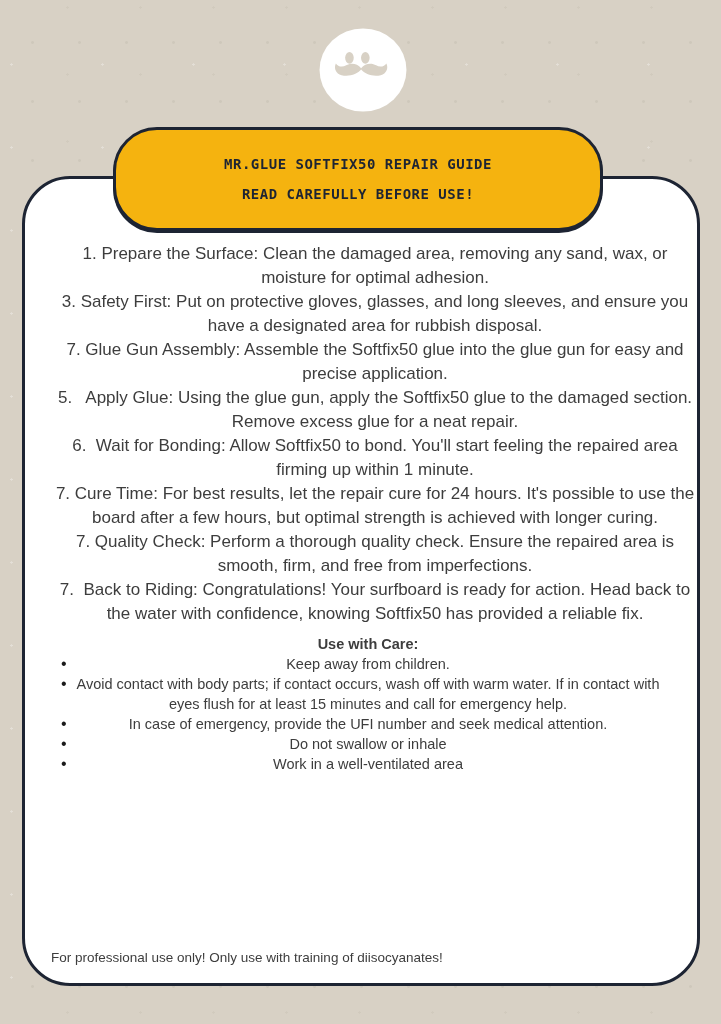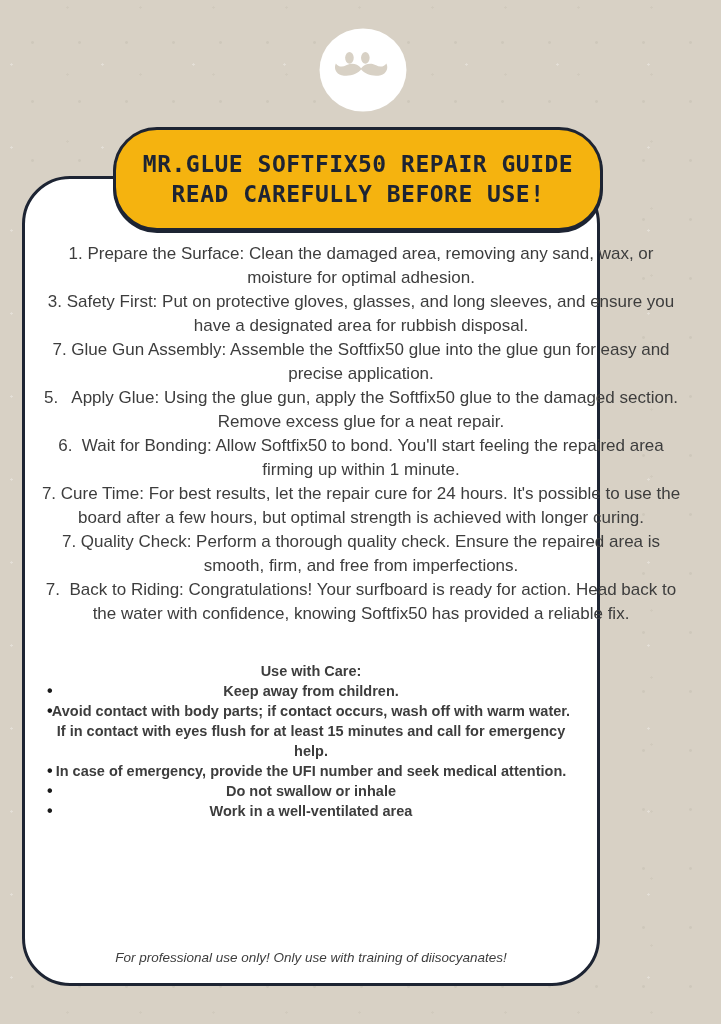--- a/index.html
+++ b/index.html
@@ -36,76 +36,75 @@
   }
   .logo{
     position:absolute;
     left:318px;top:27px;
     width:90px;height:86px;
     z-index:1;
   }
   .card{
     position:absolute;
     left:22px;top:176px;
-    width:578px;height:810px;
+    width:678px;height:810px;
     background:var(--card);
     border:3px solid var(--navy);
     border-radius:48px;
     z-index:2;
     display:flex;
     flex-direction:column;
-    padding:63px 12px 10px 12px;
+    padding:63px 12px 10px 26px;
   }
   .banner{
     position:absolute;
     left:113px;top:127px;
     width:490px;height:104px;
     background:var(--yellow);
     border:3px solid var(--navy);
     border-radius:44px;
     box-shadow:0 2px 0 var(--navy);
     z-index:3;
     display:flex;
     flex-direction:column;
     align-items:center;
     justify-content:center;
     font-family:"DejaVu Sans Mono", monospace;
     font-weight:bold;
-    font-size:23px;
+    font-size:14px;
     line-height:30px;
     letter-spacing:0.5px;
     color:var(--navy);
     text-align:center;
   }
   .steps{
     list-style:none;
     width:648px;
     margin:0 auto;
   }
   .step{
     font-size:17px;
     line-height:24px;
     color:var(--text);
     text-align:center;
     white-space:pre-wrap;
   }
   .care{
-    margin-top:35px;
+    margin-top:8px;
   }
   .care-heading{
     font-size:14.5px;
     line-height:20px;
     font-weight:bold;
     color:var(--text);
     text-align:center;
   }
   .care-list{
     list-style:none;
     position:relative;
-    font-weight:bold;
   }
   .care-item{
     position:relative;
     font-size:14.5px;
     line-height:20px;
     color:var(--text);
     text-align:center;
     padding:0 14px;
   }
   .care-item::before{
@@ -113,23 +112,22 @@
     position:absolute;
     left:10px;top:0;
     font-size:16px;
     color:#1a1a1a;
   }
   .footer-note{
     margin-top:auto;
     font-size:13.5px;
     line-height:18px;
     color:var(--text);
-    text-align:center;
+    text-align:left;
     padding-bottom:6px;
-    font-style:italic;
   }
 </style>
 </head>
 <body>
 
 <div class="page">
 
   <svg class="logo" viewBox="0 0 96 92" xmlns="http://www.w3.org/2000/svg" aria-hidden="true">
     <ellipse cx="48" cy="46" rx="46.5" ry="44.5" fill="#ffffff"></ellipse>
     <ellipse cx="33.5" cy="33" rx="4.6" ry="6.2" fill="#d8d1c5"></ellipse>

